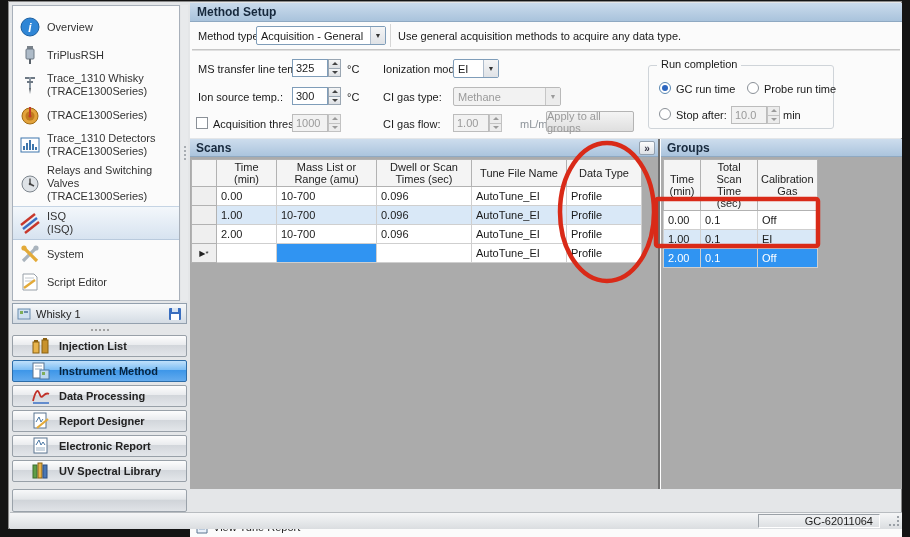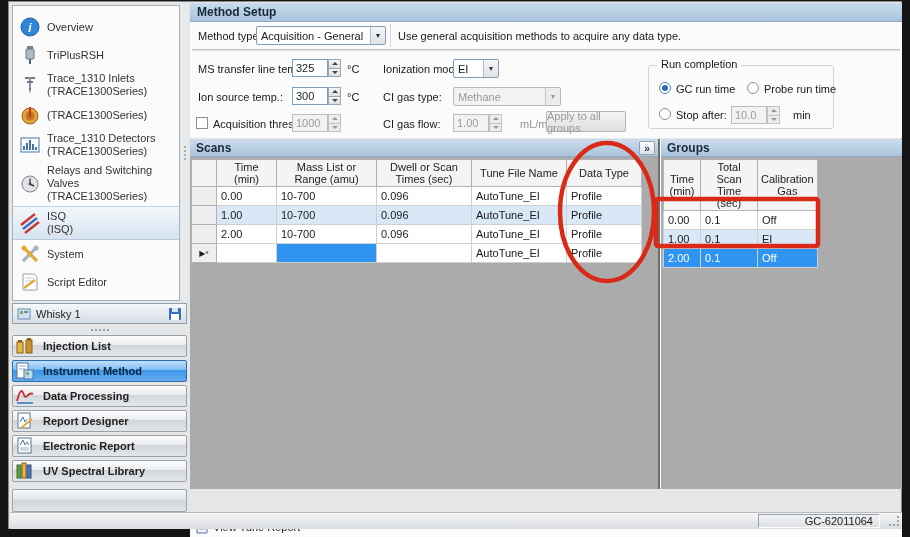--- a/index.html
+++ b/index.html
@@ -13,21 +13,21 @@
   .inst-item.selected { background:linear-gradient(#f3f7fb,#d7e3f0); border-top:1px solid #c5d4e4; border-bottom:1px solid #b9cadd; }
   .inst-icon { width:22px; height:22px; flex:0 0 22px; }
   .inst-text { line-height:13px; color:#333; }
   .inst-sub:empty { display:none; }
   .inst-sub { display:block; }
   .method-bar { position:absolute; left:3px; top:301px; width:175px; height:21px; background:linear-gradient(#f6f8fa,#d4dce4); border:1px solid #93a0ae; display:flex; align-items:center; padding:0 4px; gap:5px; }
   .method-bar .name { flex:1; color:#222; }
   .h-splitter { position:absolute; left:3px; top:324px; width:175px; height:7px; display:flex; align-items:center; justify-content:center; gap:2px; }
   .h-splitter i { width:2px; height:2px; background:#8a8a8a; border-radius:50%; }
   .nav { position:absolute; left:3px; top:333px; width:175px; }
-  .nav-btn { height:22px; margin-bottom:3px; display:flex; align-items:center; gap:8px; padding:0 2px; background:linear-gradient(#fdfdfd,#e9ebee 45%,#d2d6db 46%,#e3e6ea); border:1px solid #98a0a8; border-radius:2px; font-weight:bold; color:#222; cursor:pointer; }
+  .nav-btn { height:22px; margin-bottom:3px; display:flex; align-items:center; gap:8px; padding:0 18px; background:linear-gradient(#fdfdfd,#e9ebee 45%,#d2d6db 46%,#e3e6ea); border:1px solid #98a0a8; border-radius:2px; font-weight:bold; color:#222; cursor:pointer; }
   .nav-btn.selected { background:linear-gradient(#bfe0fb,#7dbef4 45%,#3d96e8 46%,#63abee); border-color:#2d6da8; color:#05233f; }
   .nav-icon { width:20px; height:18px; flex:0 0 20px; }
   .empty-btn { position:absolute; left:3px; top:487px; width:175px; height:23px; background:linear-gradient(#f7f8f9,#e2e5e8 45%,#cfd3d8 46%,#e0e3e7); border:1px solid #9aa2aa; border-radius:2px; }
   .v-sidebar-splitter { position:absolute; left:172px; top:3px; width:7px; height:296px; background:#e8eaec; display:flex; flex-direction:column; align-items:center; justify-content:center; gap:2px; }
   .v-sidebar-splitter i { width:2px; height:2px; background:#93999f; border-radius:50%; }
 
   
   .ms-header { position:absolute; left:181px; top:1px; width:712px; height:19px; background:linear-gradient(#cadbec,#a9c3dc); border-bottom:1px solid #8fa9c2; display:flex; align-items:center; padding-left:7px; font-size:12px; font-weight:bold; color:#16283c; }
   .content-top { position:absolute; left:181px; top:20px; width:712px; height:116px; background:#fbfbfb; }
   .lbl { position:absolute; white-space:nowrap; color:#1a1a1a; }
@@ -112,21 +112,21 @@
           </svg>
         <span class="inst-text"><span>TriPlusRSH</span></span>
       </div>
       <div class="inst-item">
         <svg class="inst-icon" viewBox="0 0 22 22">
             <rect x="6" y="3" width="10" height="2" fill="#6d7884"></rect>
             <rect x="10" y="3" width="2" height="11" fill="#8b97a3"></rect>
             <polygon points="11,20 10,14 12,14" fill="#5a626a"></polygon>
             <rect x="8" y="7" width="6" height="2" fill="#6d7884"></rect>
           </svg>
-        <span class="inst-text"><span>Trace_1310 Inlets</span><span class="inst-sub">(TRACE1300Series)</span></span>
+        <span class="inst-text"><span>Trace_1310 Whisky</span><span class="inst-sub">(TRACE1300Series)</span></span>
       </div>
       <div class="inst-item">
         <svg class="inst-icon" viewBox="0 0 22 22">
             <circle cx="11" cy="12" r="8" fill="#e2a33c" stroke="#a06a14"></circle>
             <circle cx="11" cy="12" r="4.5" fill="#c07a1e"></circle>
             <rect x="10" y="3" width="2" height="8" fill="#c23b2a"></rect>
             <circle cx="11" cy="12" r="1.6" fill="#c23b2a"></circle>
           </svg>
         <span class="inst-text"><span class="inst-sub">(TRACE1300Series)</span></span>
       </div>
@@ -337,21 +337,21 @@
             <b>
               <i class="tri-up"></i>
             </b>
             <b>
               <i class="tri-dn"></i>
             </b>
           </span>
       </div>
       <span class="lbl dis" style="left:318px; top:96px;">mL/min</span>
 
-      <div class="btn" style="left:356px; top:89px; width:80px; height:21px;">
+      <div class="btn" style="left:356px; top:89px; width:88px; height:21px;">
           <span>Apply to all groups</span>
         </div>
 
       <div class="groupbox" style="left:458px; top:43px; width:186px; height:64px;">
         <span class="legend">Run completion</span>
         <span class="radio on" style="left:10px; top:16px;"></span>
         <span class="lbl" style="left:27px; top:17px;">GC run time</span>
         <span class="radio" style="left:98px; top:16px;"></span>
         <span class="lbl" style="left:115px; top:17px;">Probe run time</span>
         <span class="radio" style="left:10px; top:42px;"></span>
@@ -360,21 +360,21 @@
           <span class="box">10.0</span>
           <span class="btns">
               <b>
                 <i class="tri-up"></i>
               </b>
               <b>
                 <i class="tri-dn"></i>
               </b>
             </span>
         </div>
-        <span class="lbl" style="left:144px; top:43px;">min</span>
+        <span class="lbl" style="left:134px; top:43px;">min</span>
       </div>
     </div>
 
     <div class="gray-area"></div>
 
     <div class="panel-header" style="left:181px; top:137px; width:468px;align-items:center;">
       <span>Scans</span>
       <div class="expand-btn">
           <span>»</span>
         </div>

